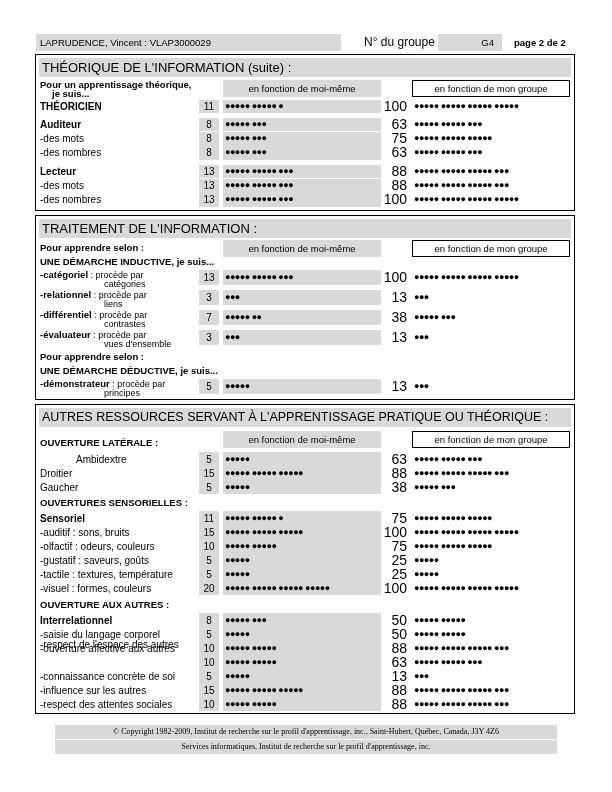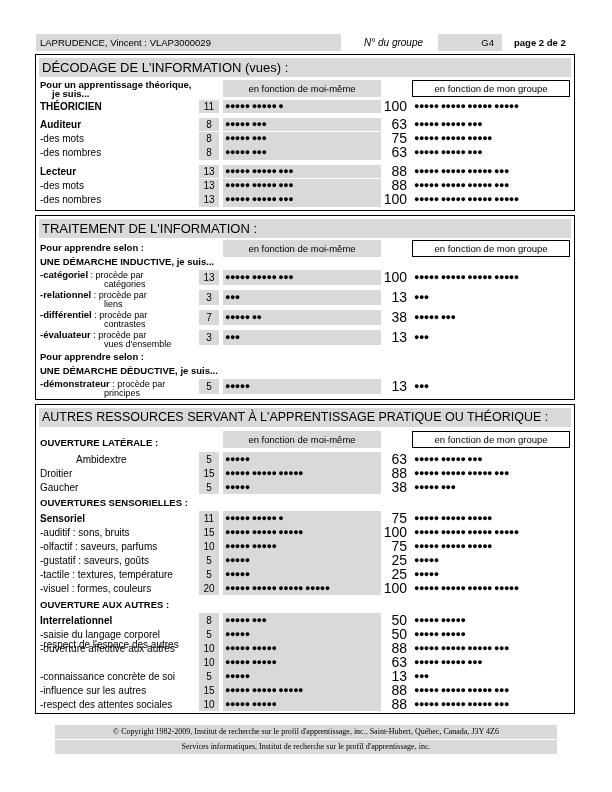--- a/index.html
+++ b/index.html
@@ -1,20 +1,20 @@
 <!DOCTYPE html>
 <html><head>
 <meta charset="utf-8">
 <style>
   * { box-sizing: border-box; margin: 0; padding: 0; }
   body { width: 612px; height: 792px; background: #ffffff; position: relative; font-family: "Liberation Sans", sans-serif; color: #000; overflow: hidden; }
   .abs { position: absolute; }
   .gray { background: #d9d9d9; }
   .topbar-name { left: 36px; top: 34px; width: 305px; height: 17px; font-size: 9.5px; line-height: 17px; padding-left: 4px; }
-  .topbar-grouplabel { left: 364px; top: 34px; font-size: 10px; line-height: 17px; font-style: italic; }
+  .topbar-grouplabel { left: 364px; top: 34px; font-size: 12px; line-height: 17px; }
   .topbar-groupval { left: 438px; top: 34px; width: 64px; height: 17px; font-size: 9.5px; line-height: 17px; text-align: right; padding-right: 8px; }
   .topbar-page { left: 514px; top: 34px; font-size: 9.5px; line-height: 17px; font-weight: bold; }
   .section { position: absolute; left: 35px; width: 540px; border: 1px solid #000; }
   .sec-title { position: absolute; left: 3px; right: 3px; top: 3px; height: 19px; font-size: 13px; line-height: 19px; padding-left: 3px; font-weight: normal; }
   .colhead-self { position: absolute; left: 187px; width: 158px; height: 17px; font-size: 9.5px; line-height: 17px; text-align: center; }
   .colhead-group { position: absolute; left: 376px; width: 158px; height: 17px; font-size: 9.5px; line-height: 15px; text-align: center; border: 1px solid #000; }
   .lbl { position: absolute; left: 4px; font-size: 9.5px; line-height: 11px; white-space: nowrap; }
   .lbl.b { font-weight: bold; }
   .row-lbl { position: absolute; left: 4px; font-size: 10px; line-height: 13px; white-space: nowrap; }
   .row-lbl.b { font-weight: bold; }
@@ -28,21 +28,21 @@
 </style>
 </head>
 <body>
 
 <div class="abs gray topbar-name">LAPRUDENCE, Vincent : VLAP3000029</div>
 <div class="abs topbar-grouplabel">N° du groupe</div>
 <div class="abs gray topbar-groupval">G4</div>
 <div class="abs topbar-page">page 2 de 2</div>
 
 <div class="section" style="top:54px;height:157px;">
-  <div class="sec-title gray">DÉCODAGE DE L'INFORMATION (vues) :</div>
+  <div class="sec-title gray">THÉORIQUE DE L'INFORMATION (suite) :</div>
   <div class="lbl b" style="top:24px;">Pour un apprentissage théorique,</div>
   <div class="lbl b" style="top:33px;margin-left:12px;">je suis...</div>
   <div class="colhead-self gray" style="top:25px;">en fonction de moi-même</div>
   <div class="colhead-group" style="top:25px;">en fonction de mon groupe</div>
   <div id="s1rows">
       <div>
         <div class="row-lbl b" style="top:45px;">THÉORICIEN</div>
         <div class="selfnum gray" style="top:45px;height:13px;line-height:13px;padding-top:0px;">11</div>
         <div class="selfdots gray" style="top:45px;height:13px;line-height:13px;padding-top:0px;">●●●●● ●●●●● ●</div>
         <div class="grpnum" style="top:45px;line-height:13px;">100</div>
@@ -195,21 +195,21 @@
         <div class="grpdots" style="top:107px;line-height:13px;">●●●●● ●●●●● ●●●●●</div>
       </div>
       <div>
         <div class="row-lbl" style="top:121px;"> -auditif : sons, bruits</div>
         <div class="selfnum gray" style="top:120px;height:14px;line-height:13px;padding-top:1px;">15</div>
         <div class="selfdots gray" style="top:120px;height:14px;line-height:13px;padding-top:1px;">●●●●● ●●●●● ●●●●●</div>
         <div class="grpnum" style="top:121px;line-height:13px;">100</div>
         <div class="grpdots" style="top:121px;line-height:13px;">●●●●● ●●●●● ●●●●● ●●●●●</div>
       </div>
       <div>
-        <div class="row-lbl" style="top:135px;"> -olfactif : saveurs, parfums</div>
+        <div class="row-lbl" style="top:135px;"> -olfactif : odeurs, couleurs</div>
         <div class="selfnum gray" style="top:134px;height:14px;line-height:13px;padding-top:1px;">10</div>
         <div class="selfdots gray" style="top:134px;height:14px;line-height:13px;padding-top:1px;">●●●●● ●●●●●</div>
         <div class="grpnum" style="top:135px;line-height:13px;">75</div>
         <div class="grpdots" style="top:135px;line-height:13px;">●●●●● ●●●●● ●●●●●</div>
       </div>
       <div>
         <div class="row-lbl" style="top:149px;"> -gustatif : saveurs, goûts</div>
         <div class="selfnum gray" style="top:148px;height:14px;line-height:13px;padding-top:1px;">5</div>
         <div class="selfdots gray" style="top:148px;height:14px;line-height:13px;padding-top:1px;">●●●●●</div>
         <div class="grpnum" style="top:149px;line-height:13px;">25</div>

